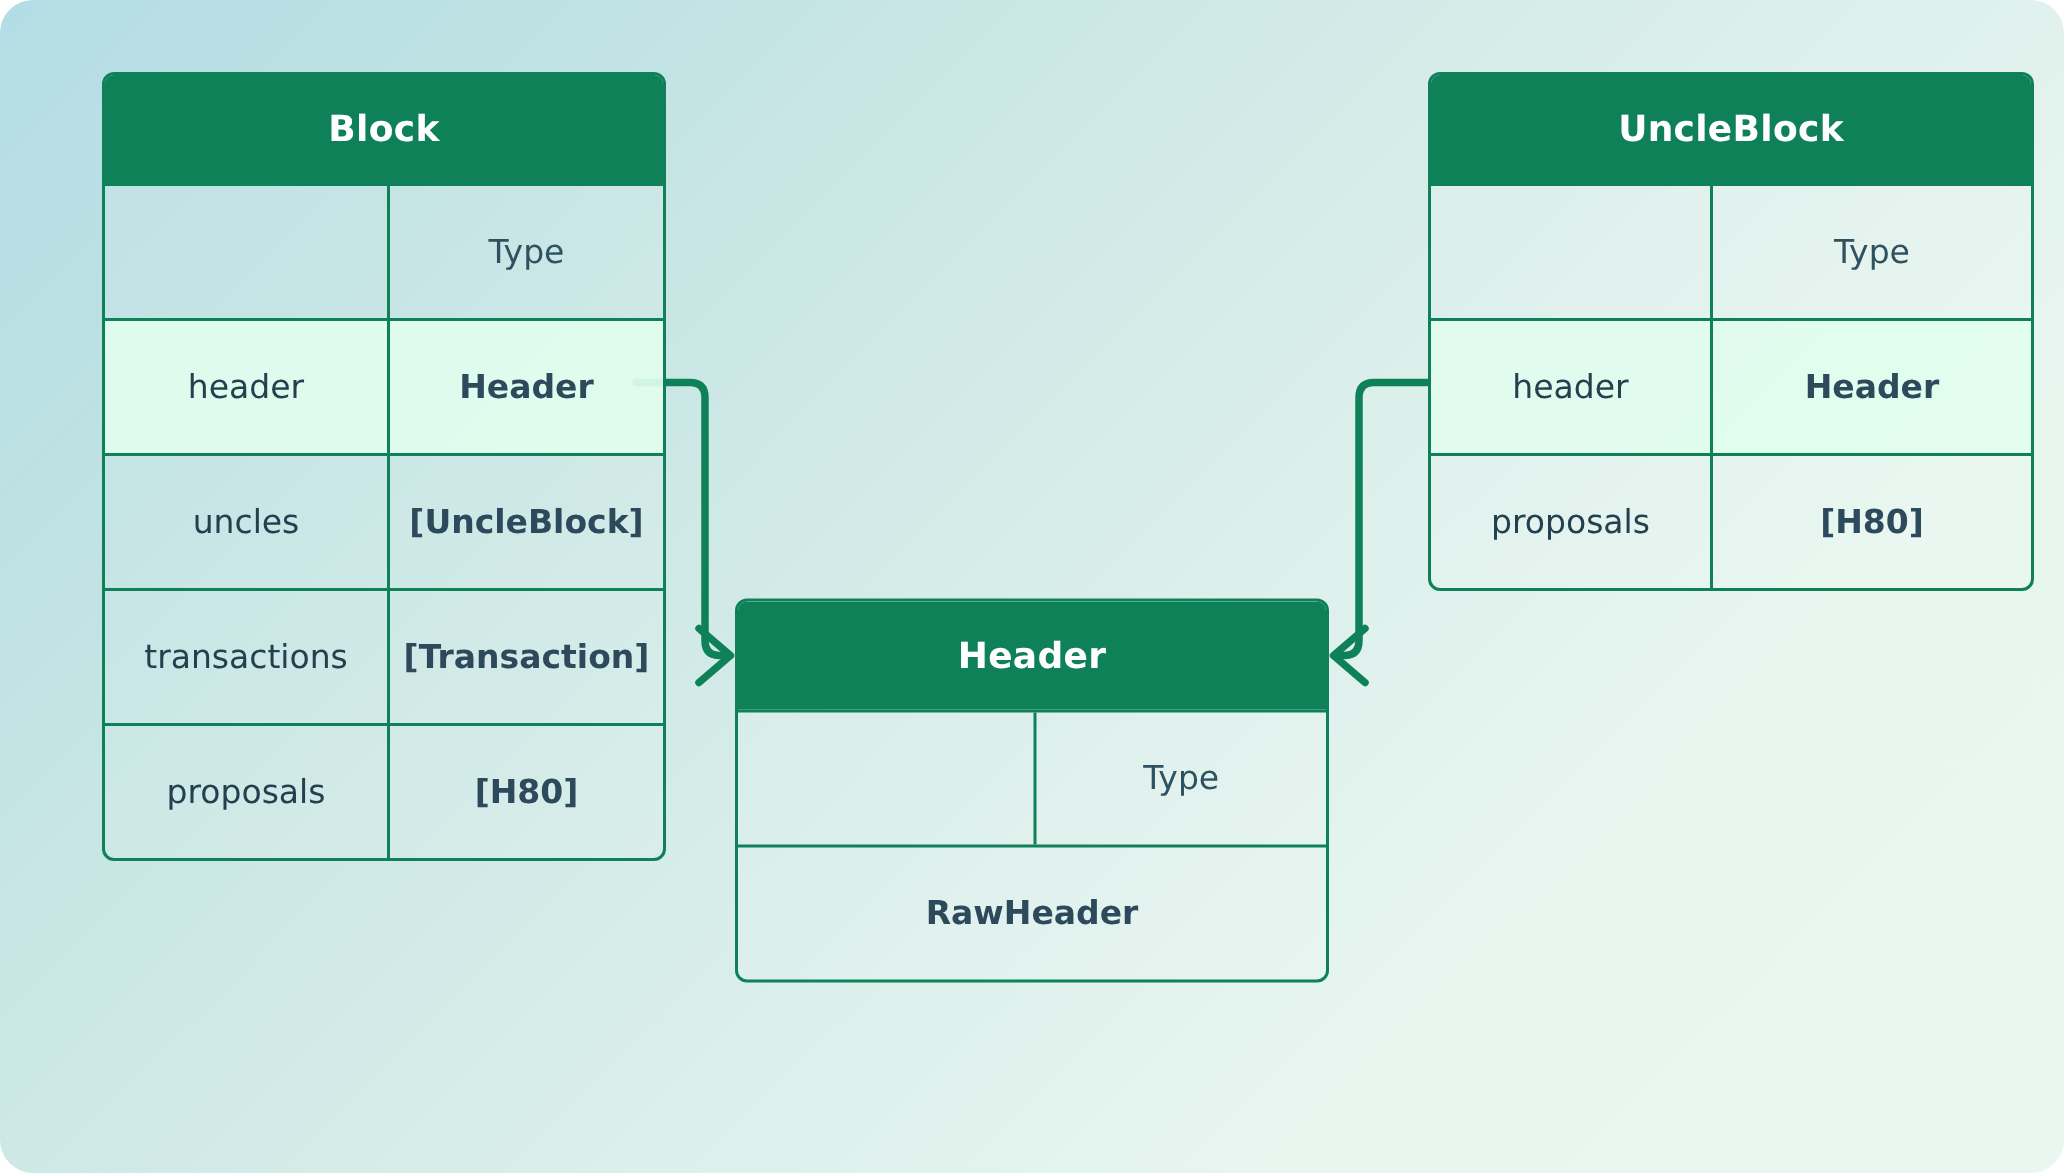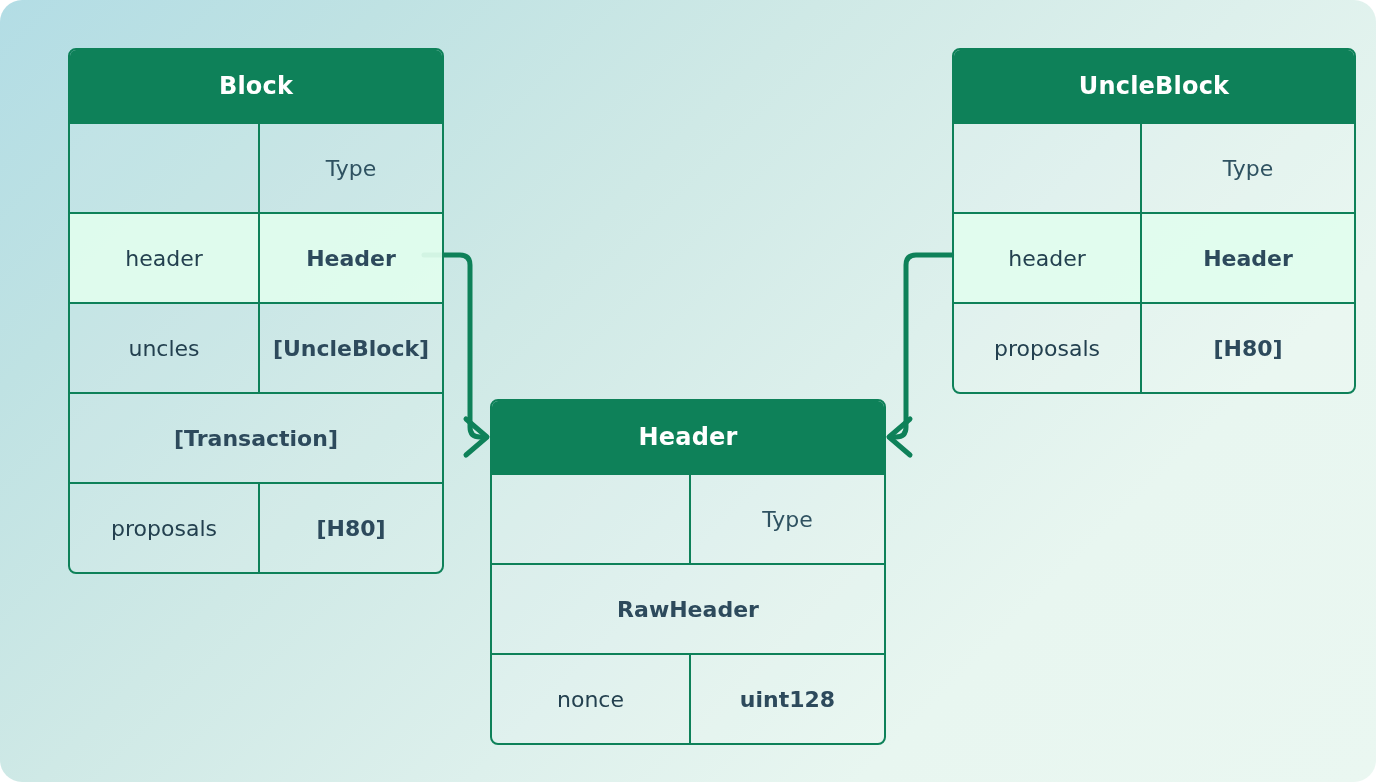--- a/index.html
+++ b/index.html
@@ -118,20 +118,21 @@
       <div class="ecell name">header</div>
       <div class="ecell type">Header</div>
     </div>
 
     <div class="erow">
       <div class="ecell name">uncles</div>
       <div class="ecell type">[UncleBlock]</div>
     </div>
 
     <div class="erow">
+      <div class="ecell name">transactions</div>
       <div class="ecell type">[Transaction]</div>
     </div>
 
     <div class="erow">
       <div class="ecell name">proposals</div>
       <div class="ecell type">[H80]</div>
     </div>
   </div>
 
   <div class="entity" id="entity-uncle">
@@ -158,19 +159,15 @@
 
     <div class="erow">
       <div class="ecell name"></div>
       <div class="ecell type plain">Type</div>
     </div>
 
     <div class="erow">
       <div class="ecell type">RawHeader</div>
     </div>
 
-    <div class="erow">
-      <div class="ecell name">nonce</div>
-      <div class="ecell type">uint128</div>
-    </div>
   </div>
 
 </div>
 
 </body></html>

